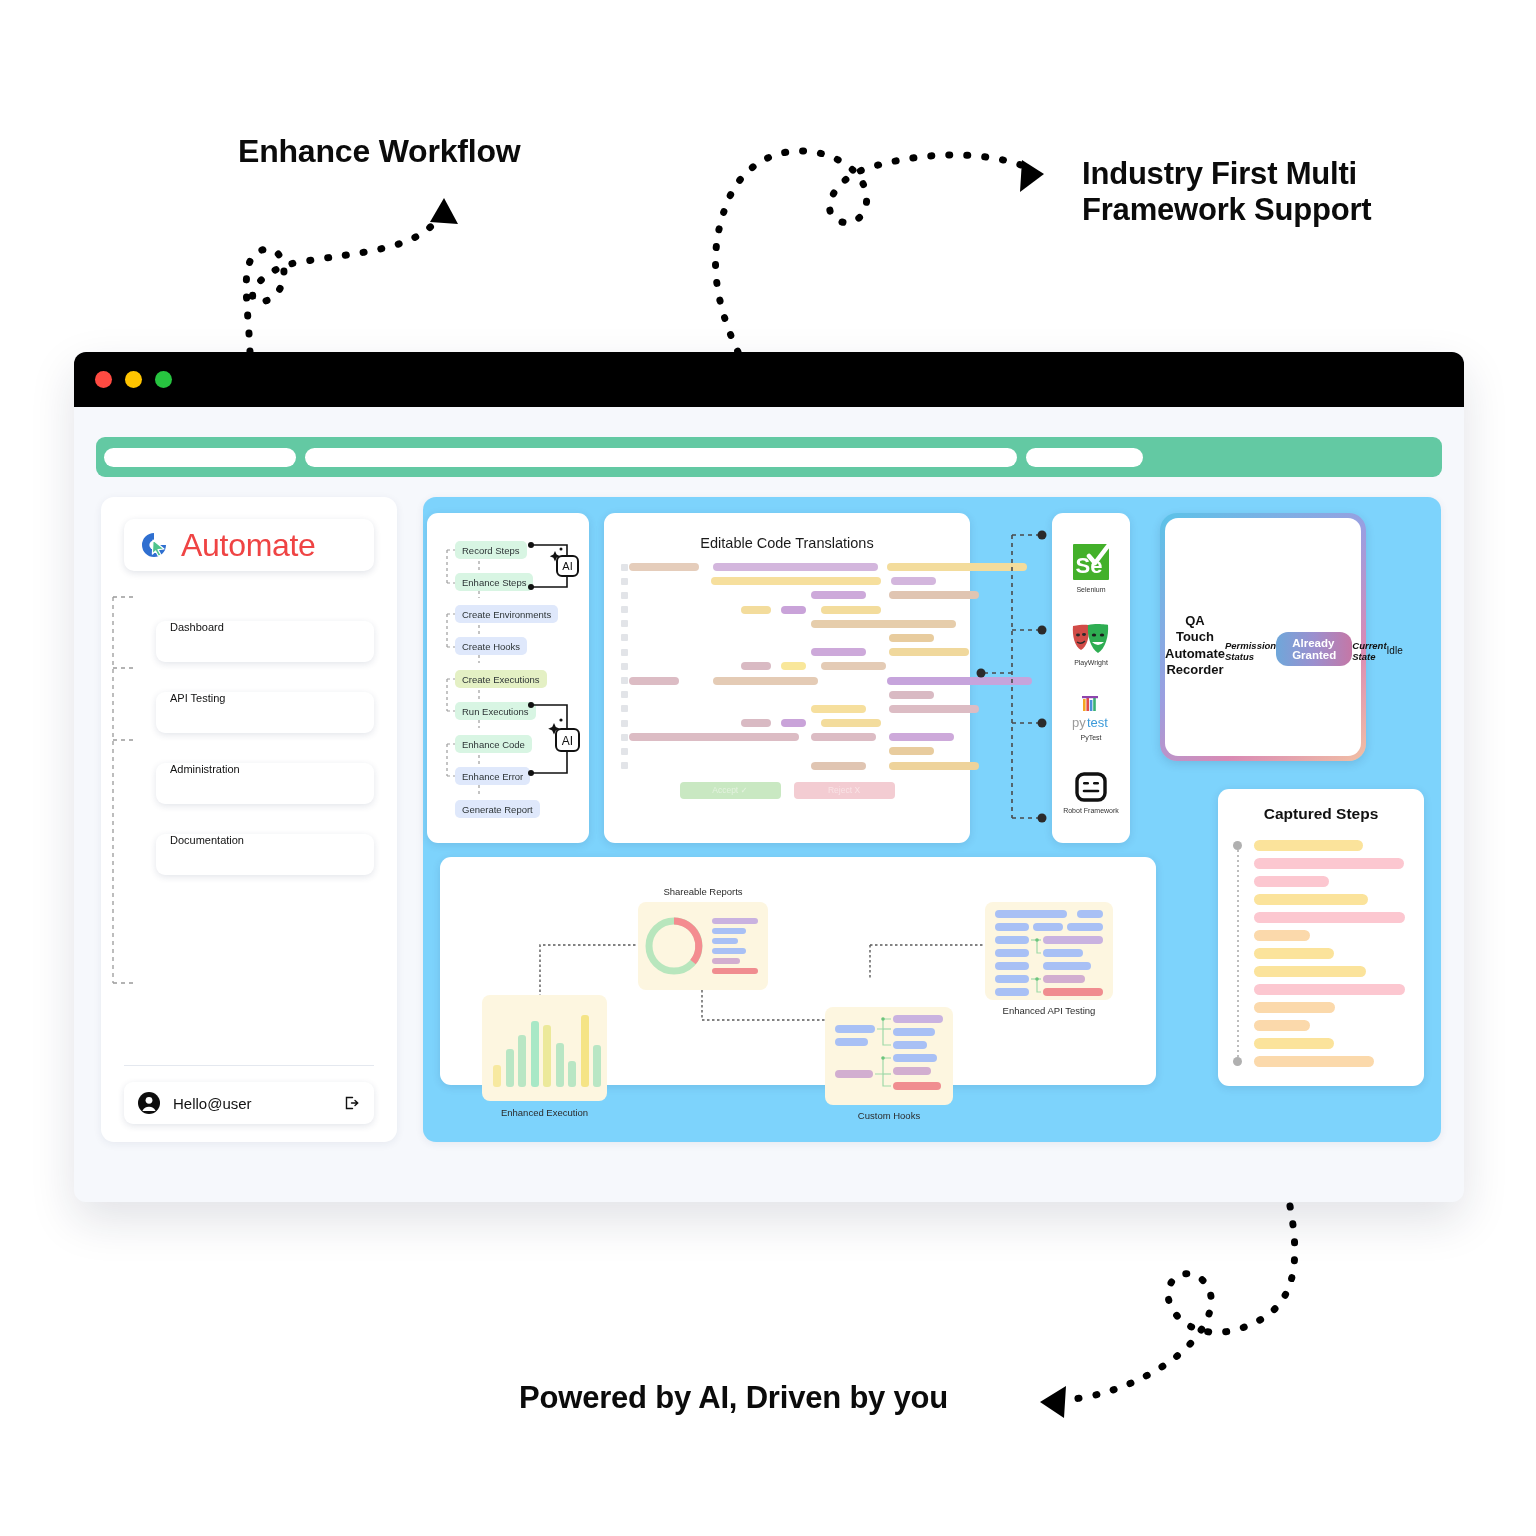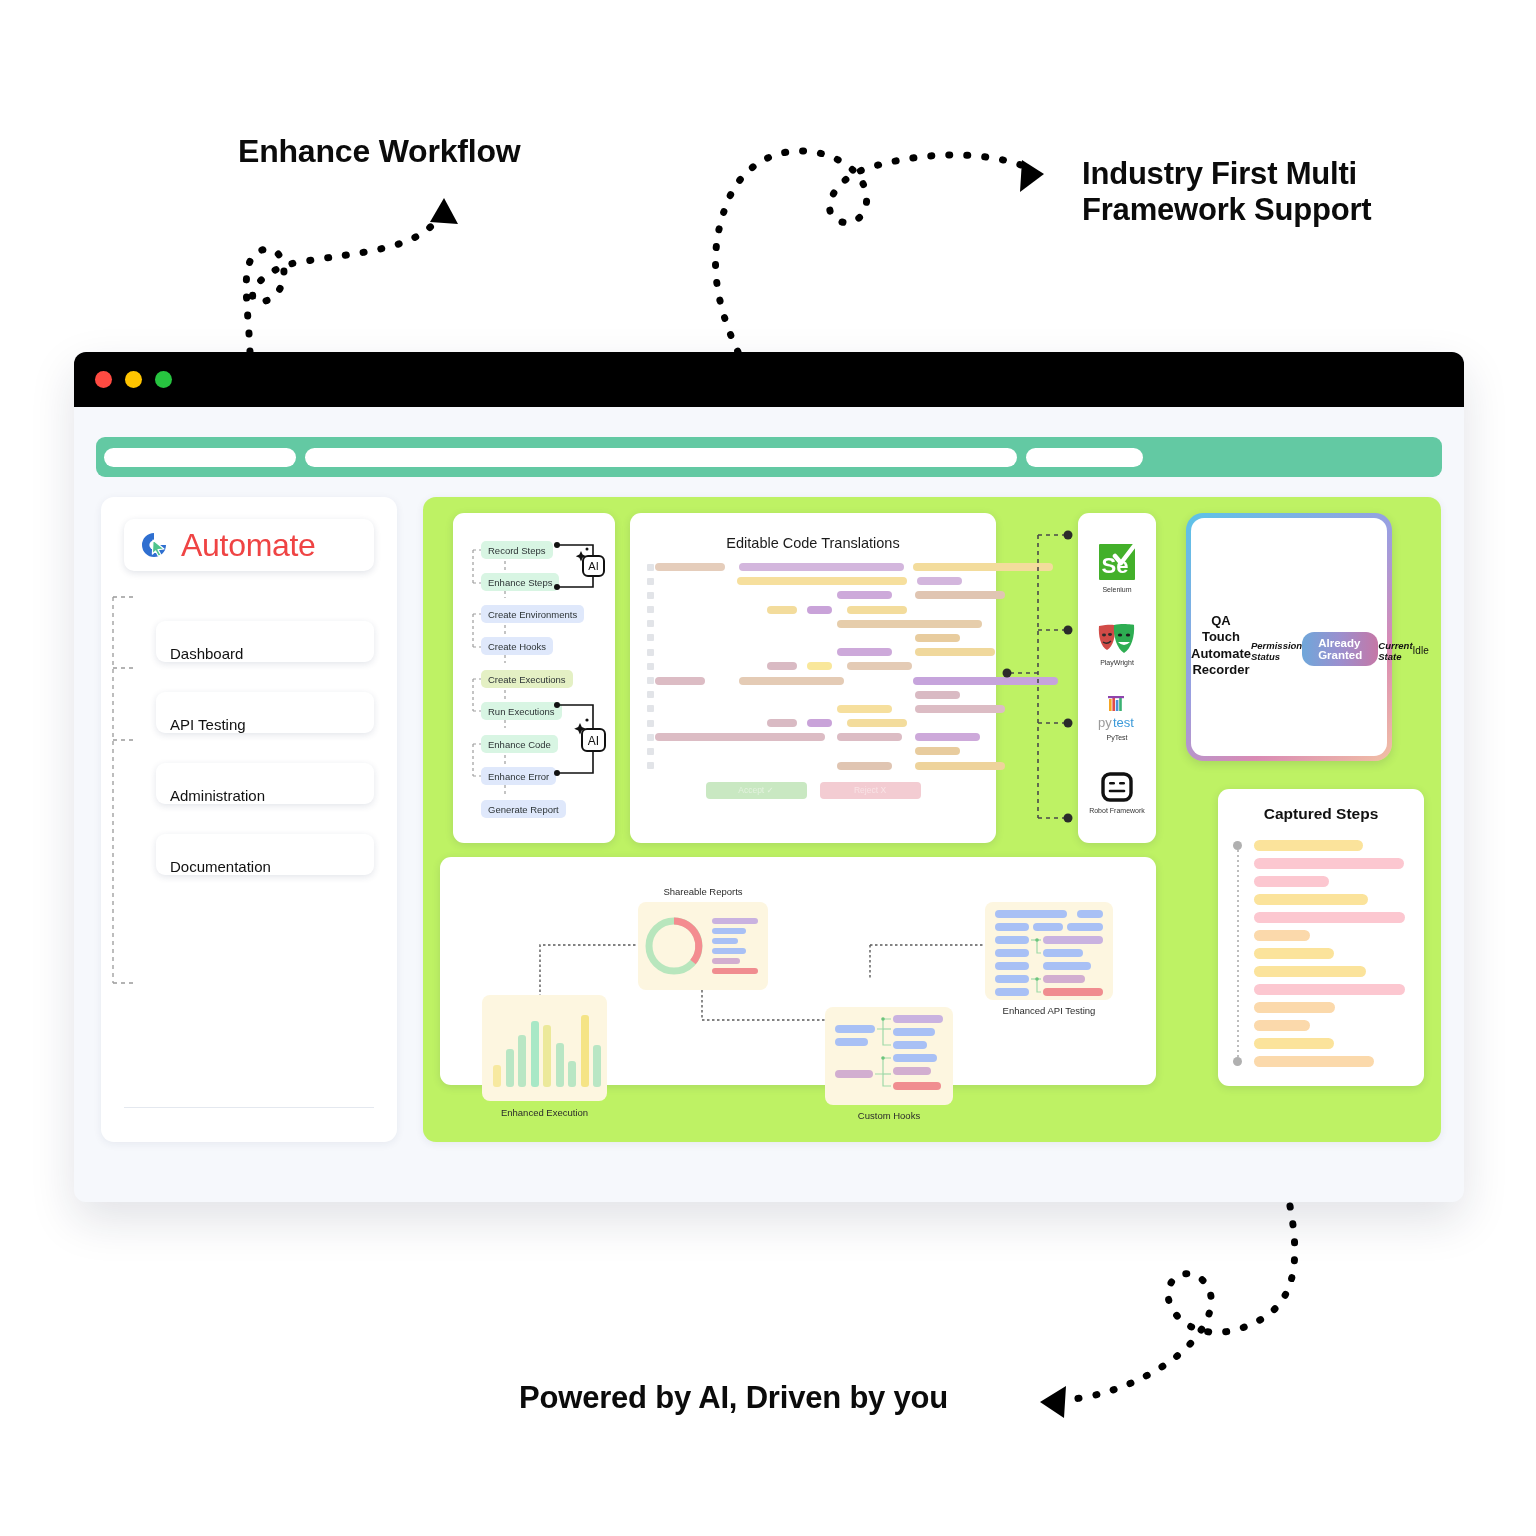--- a/index.html
+++ b/index.html
@@ -67,39 +67,39 @@
     box-shadow: 0 2px 7px rgba(25,40,80,.13);
     display: flex; align-items: center; gap: 13px; padding-left: 16px;
   }
   .brand-name { font-size: 32px; font-weight: 400; color: #ef4444; letter-spacing: -.3px; }
 
   .nav { margin-top: 50px; display: flex; flex-direction: column; gap: 30px; }
   .nav-item {
     margin-left: 32px;
     height: 41px; border-radius: 9px; background: #fff;
     box-shadow: 0 2px 7px rgba(25,40,80,.12);
-    display: flex; align-items: flex-end; padding-left: 14px;
-    font-size: 15px; color: #111;
+    display: flex; align-items: flex-start; padding-left: 14px;
+    font-size: 11px; color: #111;
   }
   .nav-lines { position: absolute; left: 0; top: 0; width: 100%; height: 100%; pointer-events:none;}
 
   .sidebar-spacer { flex: 1; }
   .sidebar-divider { height: 1px; background: #e4e8ef; margin: 0 0 16px 0; }
   .user-box {
     height: 42px; border-radius: 9px; background: #fff;
     box-shadow: 0 2px 7px rgba(25,40,80,.12);
     display: flex; align-items: center; padding: 0 14px; gap: 13px;
   }
   .user-name { font-size: 15px; color: #111; flex: 1; }
 
   
   .main {
-    flex: 1; height: 645px; background: #bef264; border-radius: 13px;
+    flex: 1; height: 645px; background: #7dd3fc; border-radius: 13px;
     box-shadow: 0 2px 9px rgba(25,40,80,.07);
-    padding: 16px 30px; position: relative;
+    padding: 16px 4px; position: relative;
   }
   .top-row { display: flex; gap: 0; height: 330px; position: relative; }
 
   .card {
     background: #fff; border-radius: 11px;
     box-shadow: 0 2px 8px rgba(25,40,80,.12);
   }
 
   
   .workflow { width: 162px; height: 330px; padding: 20px 0 0 0; position: relative; }
@@ -254,20 +254,32 @@
             <span>Administration</span>
           </div>
           <div class="nav-item">
             <span>Documentation</span>
           </div>
         </div>
 
         <div class="sidebar-spacer"></div>
         <div class="sidebar-divider"></div>
 
+        <div class="user-box">
+          <svg width="22" height="22" viewBox="0 0 22 22">
+            <circle cx="11" cy="11" r="11" fill="#0d0d0d"></circle>
+            <circle cx="11" cy="8.3" r="3.4" fill="#fff"></circle>
+            <path d="M4.4 19 A7.3 7.3 0 0 1 17.6 19 Z" fill="#fff"></path>
+          </svg>
+          <span class="user-name">Hello@user</span>
+          <svg width="18" height="18" viewBox="0 0 18 18">
+            <path d="M10.5 3.5 H4.5 V14.5 H10.5" fill="none" stroke="#111" stroke-width="1.4" stroke-linecap="round"></path>
+            <path d="M9.5 9 H15.5 M13 6.5 L15.8 9 L13 11.5" fill="none" stroke="#111" stroke-width="1.4" stroke-linecap="round" stroke-linejoin="round"></path>
+          </svg>
+        </div>
       </div>
 
       <div class="main">
 
         <div class="top-row">
 
           <div class="card workflow">
             <svg class="wf-dashed" viewBox="0 0 162 330">
               <g stroke="#9d9d9d" stroke-width="1.2" fill="none" stroke-dasharray="3 3">
                 <path d="M20,37 L20,70 M20,37 L28,37 M20,70 L28,70"></path>

